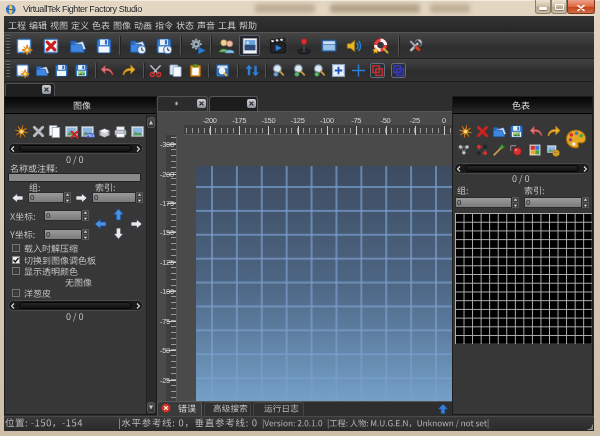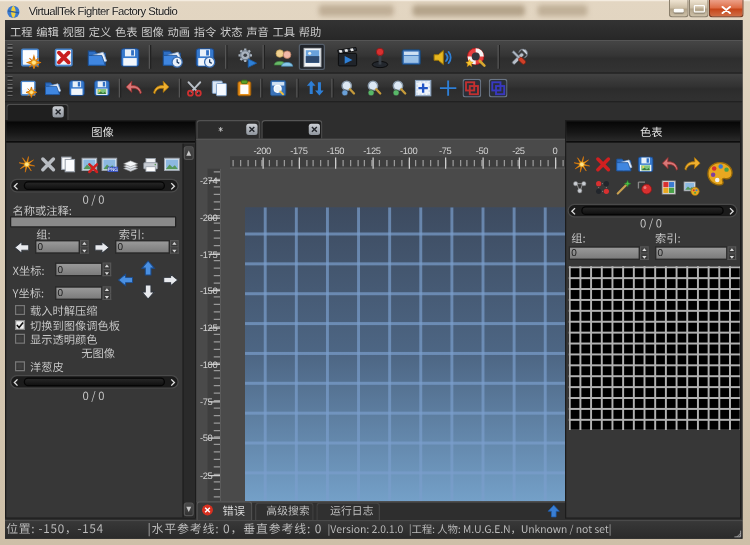--- a/index.html
+++ b/index.html
@@ -562,21 +562,21 @@
 <div style="position:absolute;left:171px;top:349.4px;width:5px;height:1px;background:#999;"></div>
 <div style="position:absolute;left:171px;top:355.3px;width:5px;height:1px;background:#999;"></div>
 <div style="position:absolute;left:171px;top:361.2px;width:5px;height:1px;background:#999;"></div>
 <div style="position:absolute;left:171px;top:367.1px;width:5px;height:1px;background:#999;"></div>
 <div style="position:absolute;left:171px;top:373.0px;width:5px;height:1px;background:#999;"></div>
 <div style="position:absolute;left:171px;top:378.9px;width:5px;height:1px;background:#999;"></div>
 <div style="position:absolute;left:171px;top:384.8px;width:5px;height:1px;background:#999;"></div>
 <div style="position:absolute;left:171px;top:390.7px;width:5px;height:1px;background:#999;"></div>
 <div style="position:absolute;left:171px;top:396.6px;width:5px;height:1px;background:#999;"></div>
 <div style="position:absolute;left:167px;top:144px;width:9px;height:1px;background:#ccc;"></div>
-<div class="abs" style="left:160px;top:140px;width:22px;font-size:7.5px;letter-spacing:-0.3px;color:#d2d2d2">-274</div>
+<div class="abs" style="left:160px;top:140px;width:22px;font-size:7.5px;letter-spacing:-0.3px;color:#d2d2d2">-308</div>
 <div style="position:absolute;left:167px;top:173.5px;width:9px;height:1px;background:#ccc;"></div>
 <div class="abs" style="left:160px;top:169.5px;width:22px;font-size:7.5px;letter-spacing:-0.3px;color:#d2d2d2">-200</div>
 <div style="position:absolute;left:167px;top:203px;width:9px;height:1px;background:#ccc;"></div>
 <div class="abs" style="left:160px;top:199px;width:22px;font-size:7.5px;letter-spacing:-0.3px;color:#d2d2d2">-175</div>
 <div style="position:absolute;left:167px;top:232.4px;width:9px;height:1px;background:#ccc;"></div>
 <div class="abs" style="left:160px;top:228.4px;width:22px;font-size:7.5px;letter-spacing:-0.3px;color:#d2d2d2">-150</div>
 <div style="position:absolute;left:167px;top:261.9px;width:9px;height:1px;background:#ccc;"></div>
 <div class="abs" style="left:160px;top:257.9px;width:22px;font-size:7.5px;letter-spacing:-0.3px;color:#d2d2d2">-125</div>
 <div style="position:absolute;left:167px;top:291.4px;width:9px;height:1px;background:#ccc;"></div>
 <div class="abs" style="left:160px;top:287.4px;width:22px;font-size:7.5px;letter-spacing:-0.3px;color:#d2d2d2">-100</div>

